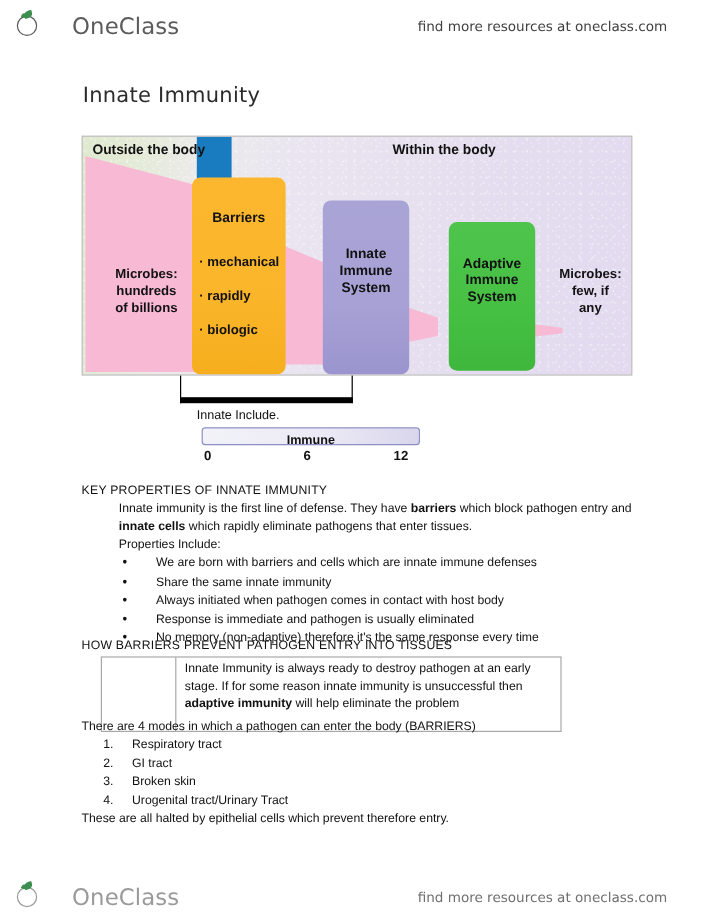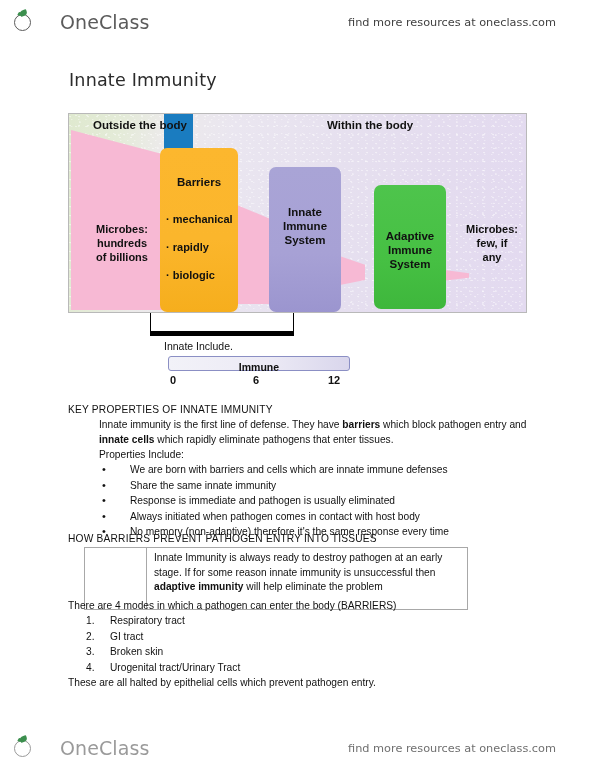--- a/index.html
+++ b/index.html
@@ -134,21 +134,21 @@
 
   .fig-label {
     position: absolute;
     font-weight: bold;
     font-size: 11.5px;
     font-family: "Liberation Sans", sans-serif;
     color: #111;
     z-index: 6;
     white-space: nowrap;
   }
-  #label-outside { left: 24px;  top: 5px; }
+  #label-outside { left: 8px;  top: 5px; }
   #label-within  { left: 258px; top: 5px; }
 
   
   .pink-flow {
     position: absolute;
     background: #f7b9d4;
     z-index: 2;
   }
   #pink-1 {
     left: 2px; top: 16px; width: 96px; height: 180px;
@@ -207,21 +207,21 @@
     background: linear-gradient(180deg, #4ec44c 0%, #46c043 60%, #3eb73c 100%);
   }
   .box-title {
     font-weight: bold;
     font-size: 11.5px;
     line-height: 14px;
     white-space: pre-line;
   }
   #box-barriers .box-title { margin-top: 27px; }
   #box-innate .box-title   { margin-top: 38px; }
-  #box-adaptive .box-title { margin-top: 44px; }
+  #box-adaptive .box-title { margin-top: 28px; }
 
   .barrier-list {
     margin-top: 16px;
     font-size: 11px;
     line-height: 28px;
     text-align: left;
     padding-left: 6px;
     font-weight: bold;
   }
   .barrier-list div::before {
@@ -439,42 +439,42 @@
 
   <div class="indent-para"><span>Innate immunity is the first line of defense. They have </span><b>barriers</b><span> which block pathogen entry and</span></div>
 
   <div class="indent-para"><b>innate cells</b><span> which rapidly eliminate pathogens that enter tissues.</span></div>
 
   <div class="indent-para">Properties Include:</div>
 
   <ul class="bullet-list">
     <li>We are born with barriers and cells which are innate immune defenses</li>
     <li>Share the same innate immunity</li>
+    <li>Always initiated when pathogen comes in contact with host body</li>
     <li>Response is immediate and pathogen is usually eliminated</li>
-    <li>Always initiated when pathogen comes in contact with host body</li>
     <li>No memory (non-adaptive) therefore it's the same response every time</li>
   </ul>
 </div>
 
 <div style="position:absolute;left:68px;top:533px;font-size:10.2px;color:#111;letter-spacing:.2px;">HOW BARRIERS PREVENT PATHOGEN ENTRY INTO TISSUES</div>
 
 <div id="callout-table">
   <div id="callout-empty-cell"></div>
   <div id="callout-text-cell"><span>Innate Immunity is always ready to destroy pathogen at an early stage. If for some reason innate immunity is unsuccessful then </span><b>adaptive immunity</b><span> will help eliminate the problem</span></div>
 </div>
 
 <div id="closing-block">
   <div>There are 4 modes in which a pathogen can enter the body (BARRIERS)</div>
   <ol class="num-list">
     <li><span class="num">1.</span><span>Respiratory tract</span></li>
     <li><span class="num">2.</span><span>GI tract</span></li>
     <li><span class="num">3.</span><span>Broken skin</span></li>
     <li><span class="num">4.</span><span>Urogenital tract/Urinary Tract</span></li>
   </ol>
-  <div>These are all halted by epithelial cells which prevent pathogen entry.</div>
+  <div>These are all halted by epithelial cells which prevent therefore entry.</div>
 </div>
 
 <div class="banner" id="footer-banner">
   <div class="logo">
     <span class="logo-mark"></span>
     <span class="logo-text">OneClass</span>
   </div>
   <div class="banner-tagline">find more resources at oneclass.com</div>
 </div>
 

